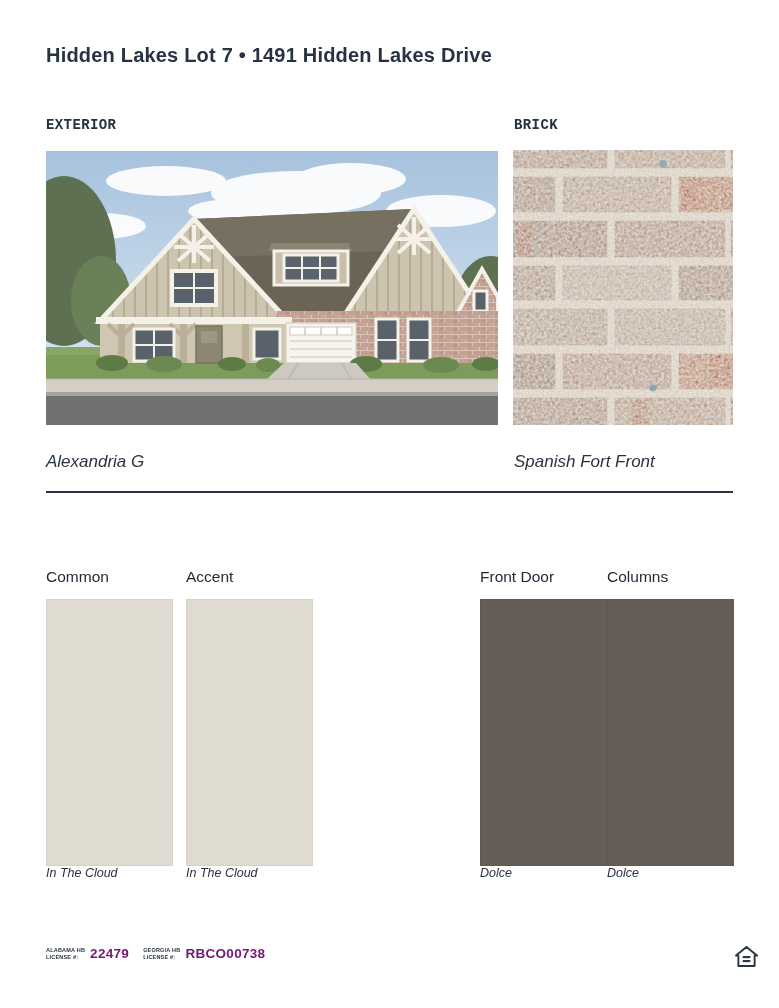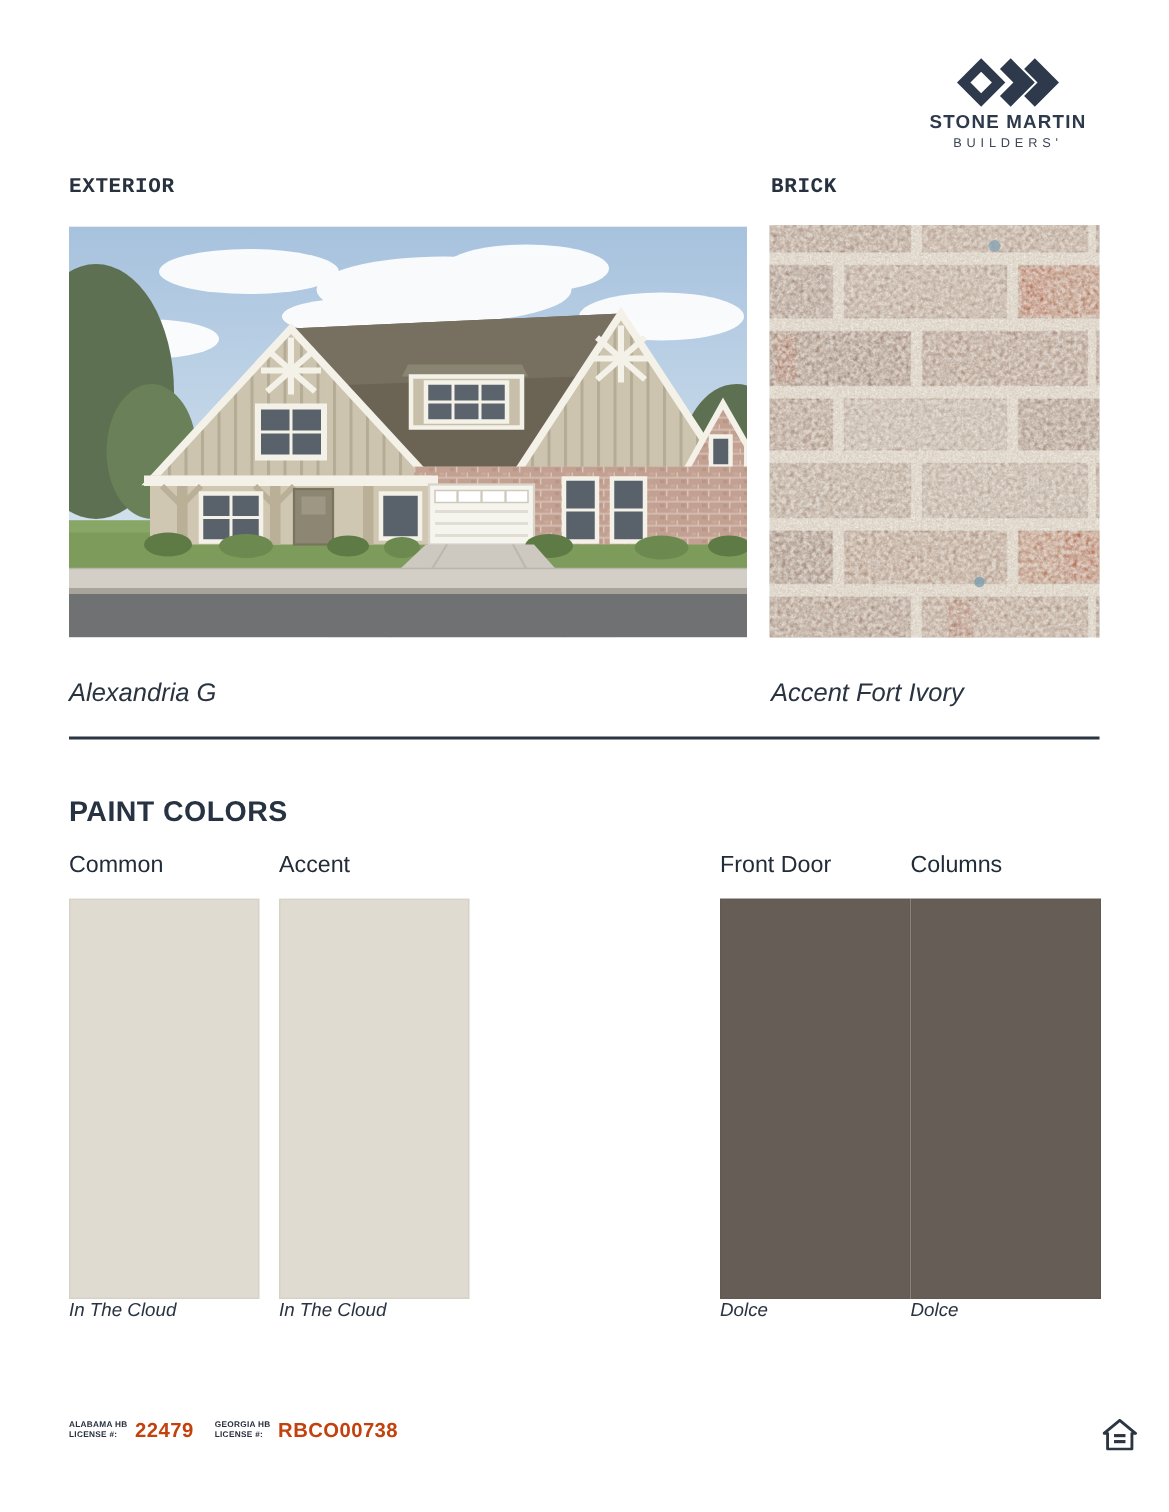--- a/index.html
+++ b/index.html
@@ -39,38 +39,30 @@
   .paint-heading { left:46px; top:531px; font-size:19px; font-weight:700; color:#273243; letter-spacing:.3px; }
 
   .swatch-col { position:absolute; width:106px; top:568px; }
   .swatch-col .cat { font-size:15.5px; font-weight:400; color:#222c38; }
   .swatch-col .chip { margin-top:13px; width:127px; height:267px; box-shadow:0 0 0 1px rgba(0,0,0,0.04) inset; }
   .swatch-col .pname { font-size:12.5px; font-style:italic; font-weight:500; color:#2a3340; }
 
   .footer { left:46px; top:946px; display:flex; align-items:center; gap:14px; }
   .lic { display:flex; align-items:center; gap:5px; }
   .lic .lbl { font-size:5.5px; font-weight:700; color:#27303d; line-height:1.25; letter-spacing:.2px; text-transform:uppercase; }
-  .lic .num { font-size:13.5px; font-weight:700; color:#c2410c; letter-spacing:.3px; }
+  .lic .num { font-size:13.5px; font-weight:700; color:#701a75; letter-spacing:.3px; }
   .eho { left:735px; top:946px; width:23px; height:21px; }
 </style>
 </head>
 <body>
 
 <div class="page">
 
-
-  <div class="abs logo">
-    <svg class="mark" width="70" height="34" viewBox="0 0 78 38">
-      <path fill="#2e3a4c" fill-rule="evenodd" d="M19 1 L37 19 L19 37 L1 19 Z M19 11 L27 19 L19 27 L11 19 Z"></path>
-      <path fill="#2e3a4c" d="M41 1 L59 19 L41 37 L33 29 L43 19 L33 9 Z"></path>
-      <path fill="#2e3a4c" d="M59 1 L77 19 L59 37 L51 29 L61 19 L51 9 Z"></path>
-    </svg>
-    <div class="name">STONE MARTIN</div>
-    <div class="sub">BUILDERS'</div>
-  </div>
+  <div class="abs title">Hidden Lakes Lot 7 • 1491 Hidden Lakes Drive</div>
+
 
   <div class="abs section-heading h-exterior">EXTERIOR</div>
   <div class="abs section-heading h-brick">BRICK</div>
 
   <div class="abs img-frame house-img">
     <svg viewBox="0 0 452 274" preserveAspectRatio="none">
       <defs>
         <linearGradient id="sky" x1="0" y1="0" x2="0" y2="1">
           <stop offset="0" stop-color="#a7c2de"></stop>
           <stop offset="0.7" stop-color="#cfdfec"></stop>
@@ -269,25 +261,24 @@
 
       <rect x="0" y="0" width="220" height="275" filter="url(#mottle)" opacity="0.8"></rect>
       <rect x="0" y="0" width="220" height="275" filter="url(#grit)" opacity="0.35"></rect>
 
       <circle cx="150" cy="14" r="4" fill="#7fa3b5" opacity="0.7"></circle>
       <circle cx="140" cy="238" r="3.5" fill="#6d98ad" opacity="0.7"></circle>
     </svg>
   </div>
 
   <div class="abs caption cap-exterior">Alexandria G</div>
-  <div class="abs caption cap-brick">Accent Fort Ivory</div>
+  <div class="abs caption cap-brick">Spanish Fort Front</div>
 
   <div class="abs divider"></div>
 
-  <div class="abs paint-heading">PAINT COLORS</div>
 
   <div class="swatch-col" style="left:46px">
     <div class="cat">Common</div>
     <div class="chip" style="background: rgb(223, 219, 208);"></div>
     <div class="pname">In The Cloud</div>
   </div>
   <div class="swatch-col" style="left:186px">
     <div class="cat">Accent</div>
     <div class="chip" style="background: rgb(223, 219, 208);"></div>
     <div class="pname">In The Cloud</div>

